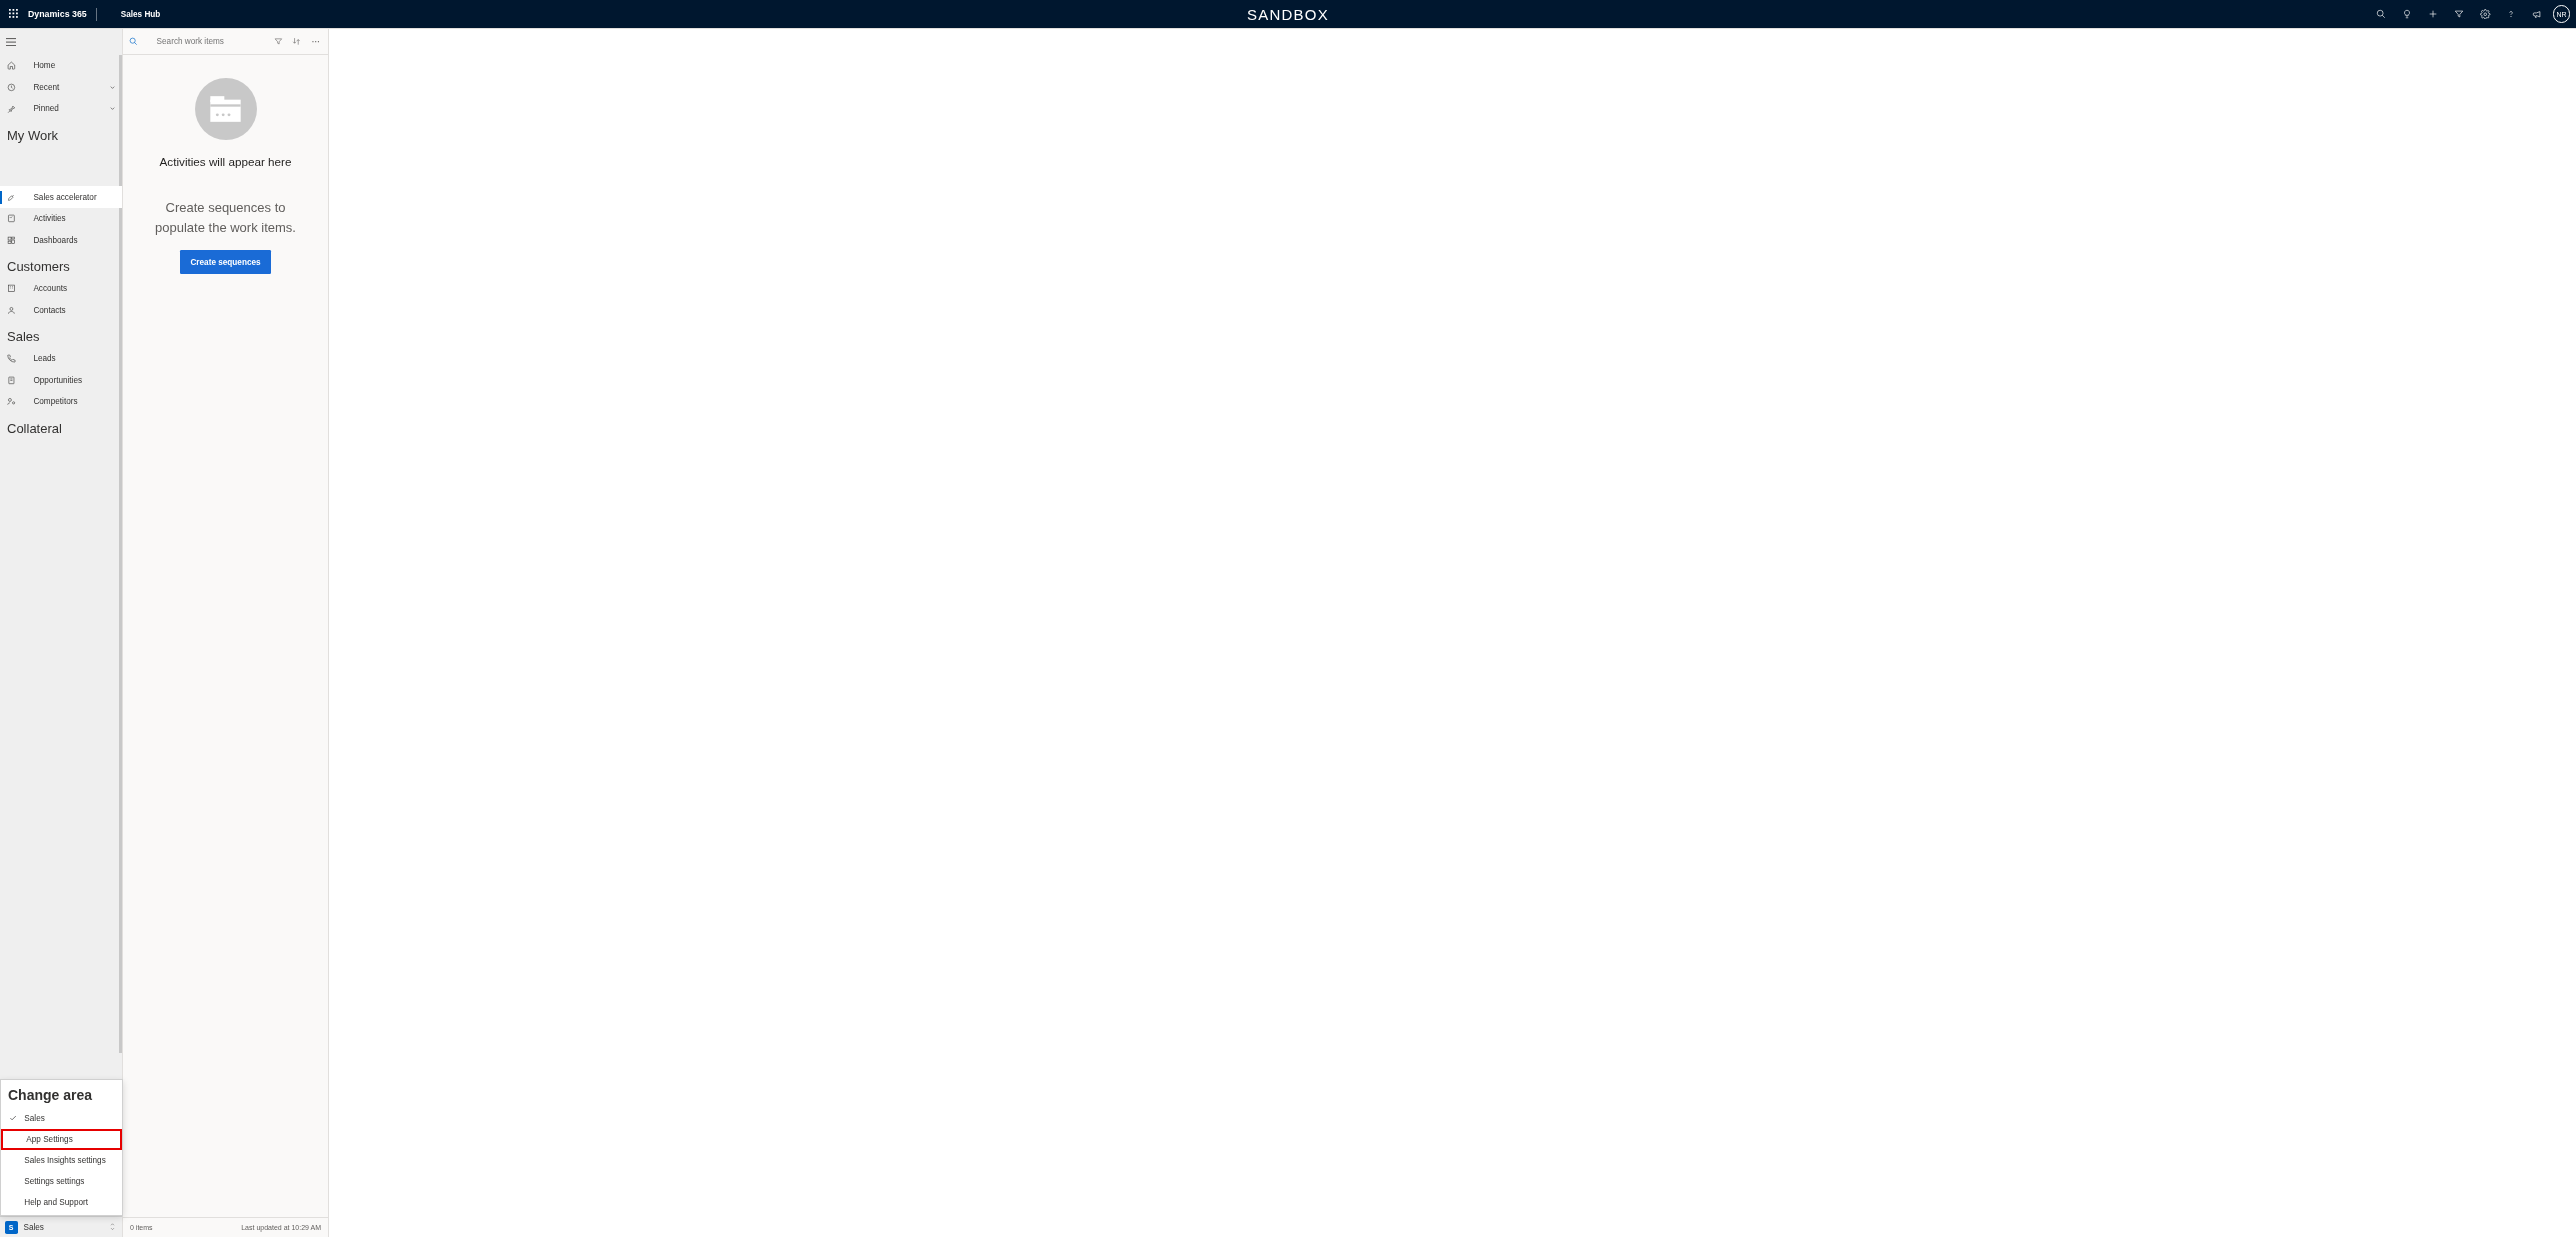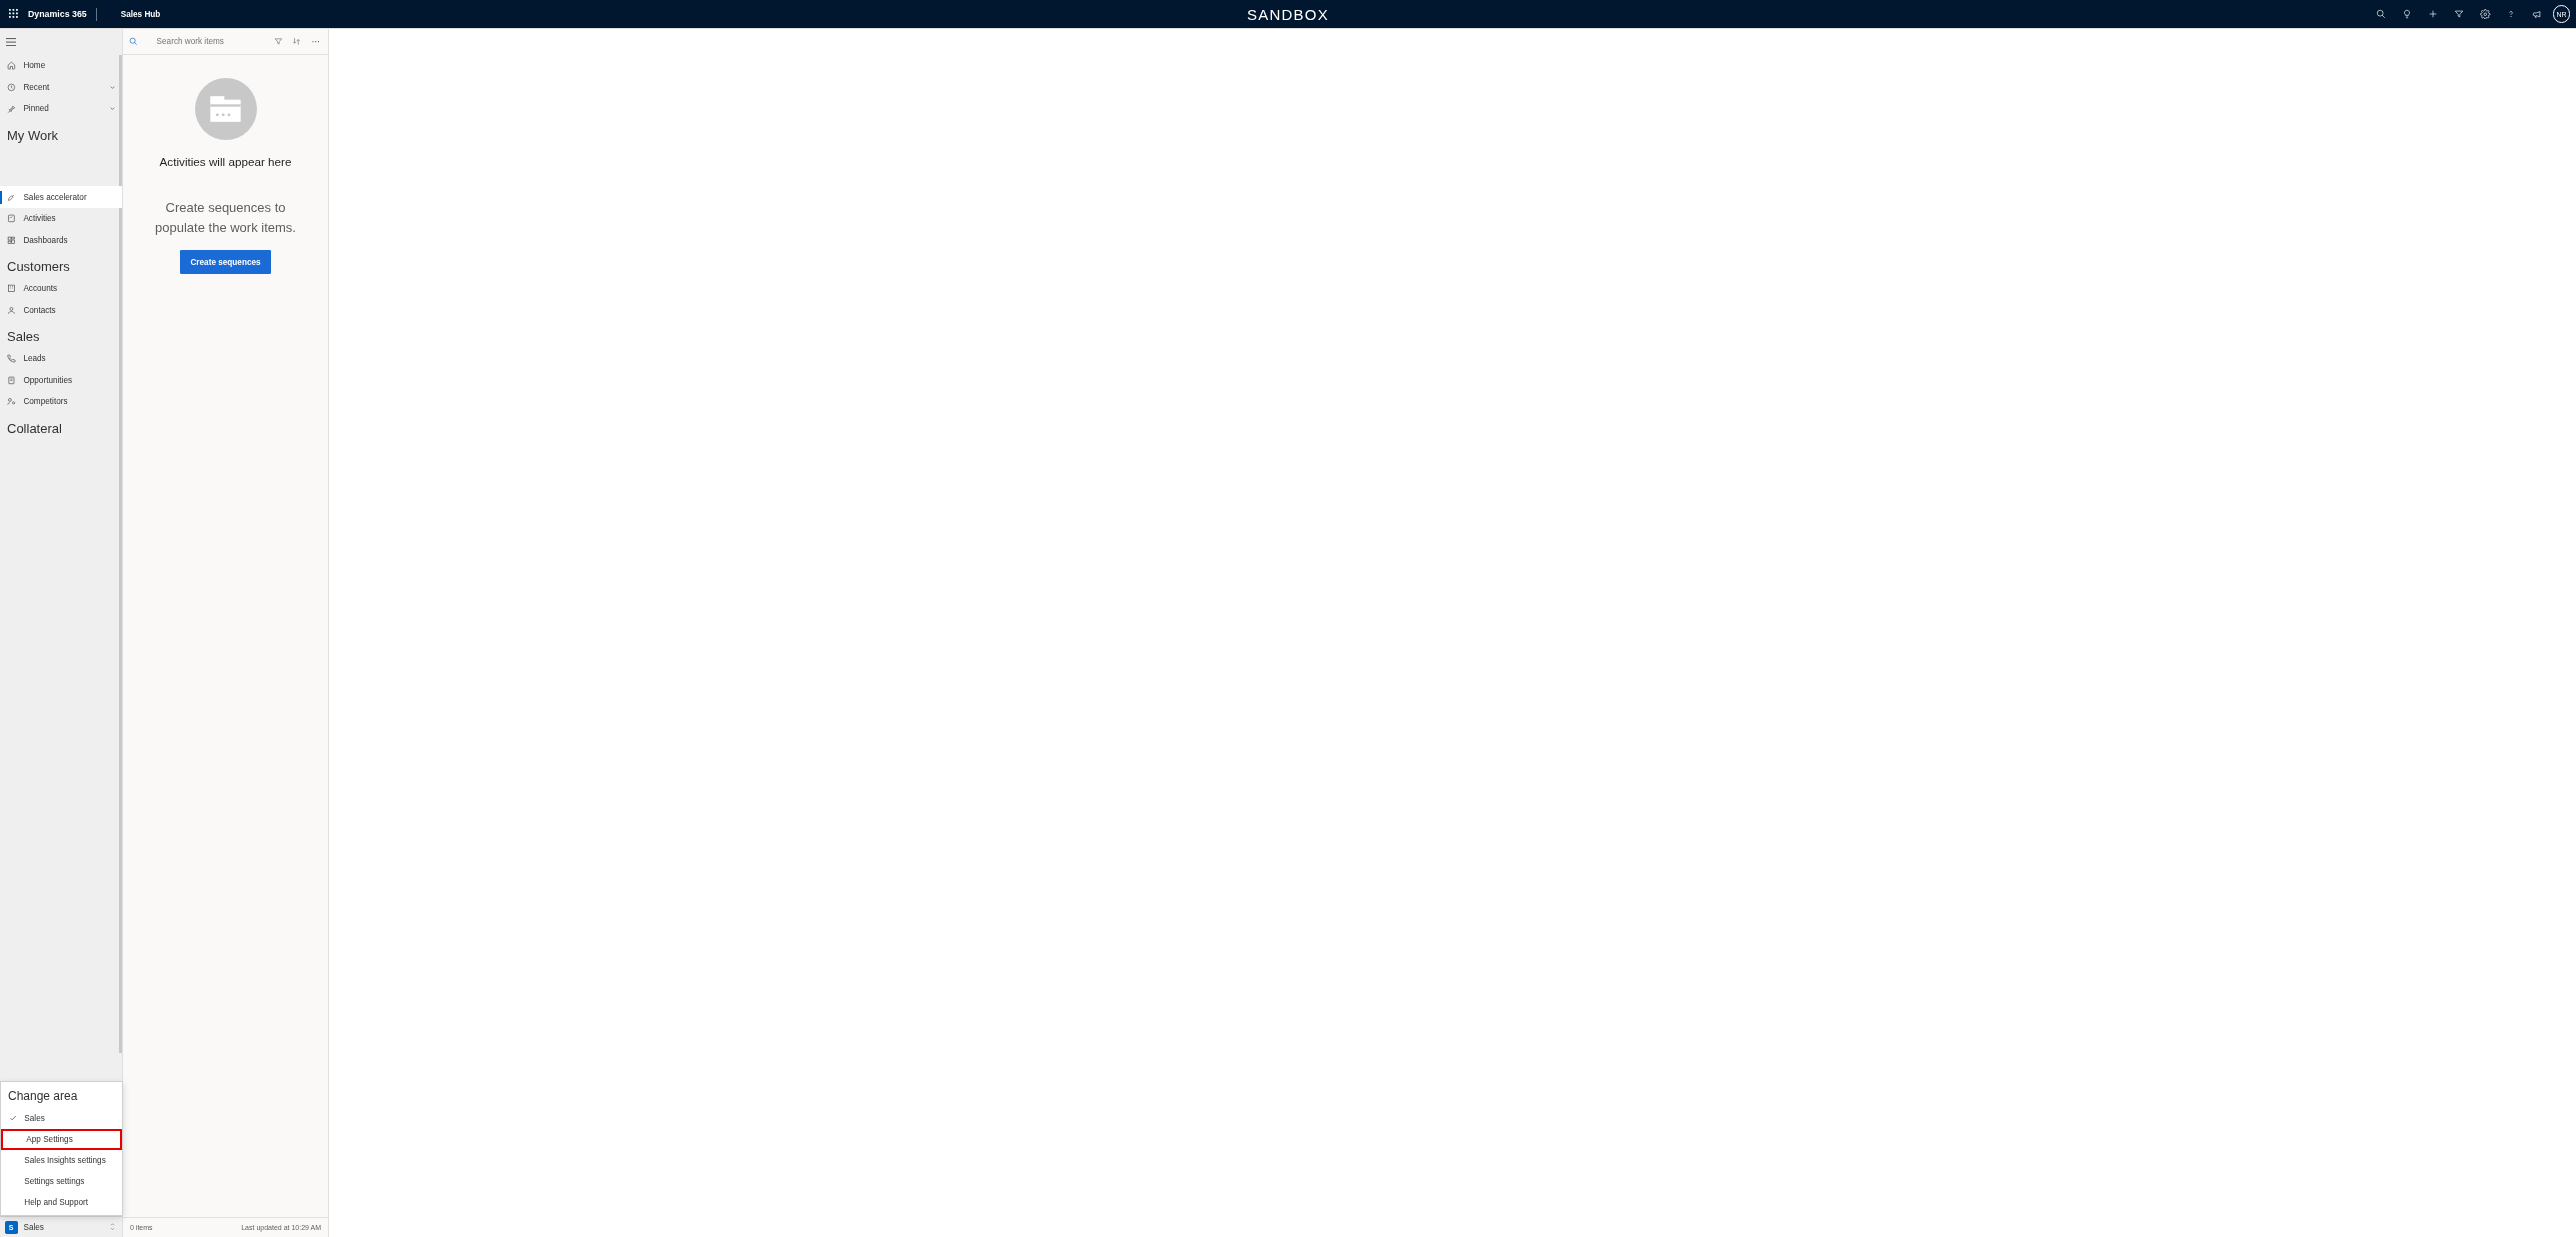--- a/index.html
+++ b/index.html
@@ -40,38 +40,38 @@
     display:flex; flex-direction:column; border-right:0.6px solid #e1dfdd;
   }
   .hamburger-row { height:26px; display:flex; align-items:center; padding:0 5.8px; }
   .hamburger { width:13px; cursor:pointer; }
   .nav-scroll { position:relative; flex:1; }
   .nav-scroll .scrollbar {
     position:absolute; right:0; top:0; width:3.5px; height:86%; background:#c8c8c8;
   }
   .nav-item {
     height:21.6px; display:flex; align-items:center; padding:0 5.8px 0 7px;
-    font-size:8.2px; cursor:pointer; gap:7px; position:relative;
+    font-size:8.2px; cursor:pointer; gap:17px; position:relative;
   }
   .nav-item.active { background:#fff;margin-top:40px; }
   .nav-item.active::before {
     content:""; position:absolute; left:0; top:4.1px; bottom:4.1px; width:1.8px; background:#0066c8;
   }
   .nav-item .chev { margin-left:auto; color:#444; }
   .nav-icon { width:9.4px; height:9.4px; display:flex; align-items:center; justify-content:center; flex-shrink:0; }
   .nav-group { padding:8.2px 7px 3.5px 7px; font-size:13px; font-weight:400; color:#323130; }
 
   
   .area-popup {
     position:absolute; left:0; bottom:21px; width:123px; background:#fff;
     border:0.6px solid #d0d0d0; box-shadow:0 2.3px 7px rgba(0,0,0,0.15);
     z-index:20; padding:2.3px 0;
   }
   .area-popup .pop-header {
-    padding:4.7px 7px; font-size:12px; font-weight:400;
+    padding:4.7px 7px; font-size:14px; font-weight:700;
   }
   .area-popup .pop-item {
     height:21px; display:flex; align-items:center; padding:0 7px; gap:5.8px;
     cursor:pointer; font-size:8.2px;
   }
   .area-popup .pop-item .check-slot { width:10.5px; display:flex; align-items:center; justify-content:center; }
   .highlight-red { border:2.3px solid #e60000; }
 
   .area-switcher {
     height:21px; display:flex; align-items:center; padding:0 5.8px 0 4.7px;

